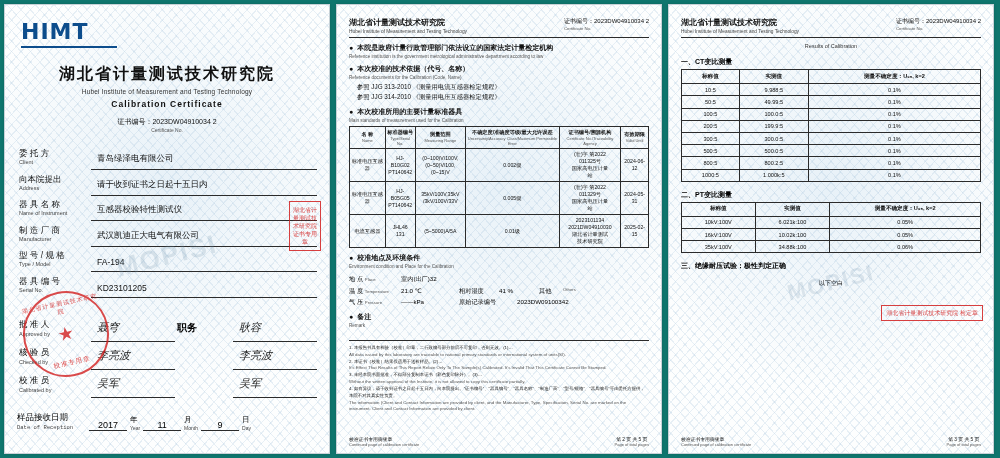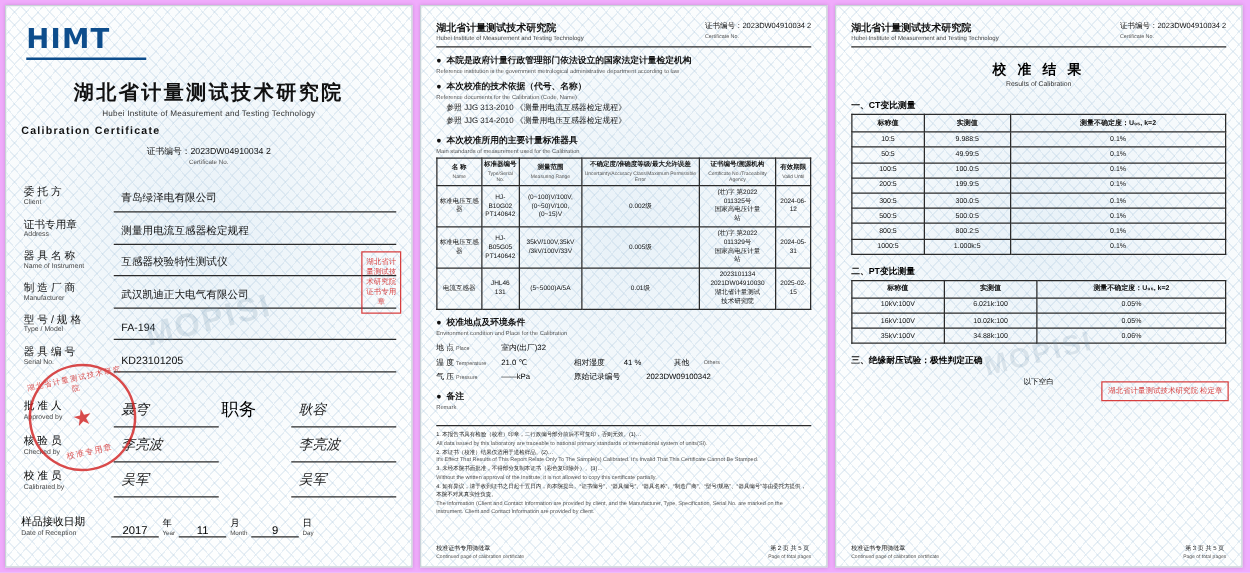--- a/index.html
+++ b/index.html
@@ -5,21 +5,21 @@
   html,body{margin:0;padding:0;}
   body{
     width:1000px;height:458px;
     background:#e9eef2;
     font-family:"Liberation Sans","DejaVu Sans",sans-serif;
     overflow:hidden;
   }
   .sheet-wrap{
     position:absolute;top:0;left:0;width:1000px;height:458px;
     display:flex;gap:6px;padding:4px 4px;box-sizing:border-box;
-    background:#f0abfc;
+    background:#0f766e;
   }
   .page{
     position:relative;
     background:#fdfefe;
     border:1px solid #c8d2d8;
     box-shadow:0 0 3px rgba(0,0,0,.15);
     overflow:hidden;
     box-sizing:border-box;
   }
   .p1{width:326px;}
@@ -48,21 +48,21 @@
     letter-spacing:2px;margin-top:6px;
   }
   .org-en{
     text-align:center;font-size:6.5px;color:#333;margin-top:3px;letter-spacing:.2px;
   }
   .title-cn{
     text-align:center;font-size:19px;font-weight:bold;letter-spacing:10px;
     margin-top:14px;color:#000;
   }
   .title-en{
-    text-align:left;font-size:8.5px;font-weight:bold;letter-spacing:1px;margin-top:4px;color:#111;
+    text-align:center;font-size:8.5px;font-weight:bold;letter-spacing:1px;margin-top:4px;color:#111;
   }
   .certno{
     text-align:center;font-size:7px;margin-top:8px;color:#111;line-height:1.45;
   }
   .info-table{
     width:100%;border-collapse:collapse;margin-top:10px;font-size:8px;
   }
   .info-table td{
     padding:4px 2px;vertical-align:bottom;
   }
@@ -78,26 +78,26 @@
   .sign-table{
     width:100%;border-collapse:collapse;margin-top:16px;font-size:8px;
   }
   .sign-table td{padding:5px 2px;}
   .sign-table td.k{width:70px;font-size:8.5px;}
   .sign-table td.k .en{font-size:5.5px;color:#444;display:block;}
   .sign-table td.v{
     border-bottom:1px solid #2b2b2b;padding-left:6px;
     font-family:"Liberation Serif",serif;font-size:11px;color:#1c1c1c;
   }
-  .sign-table td.mid{width:54px;font-size:14px;}
+  .sign-table td.mid{width:54px;font-size:10px;font-weight:bold;}
   .hand{font-family:"Liberation Serif",serif;font-style:italic;font-size:12px;color:#222;}
   .date-row{
     display:flex;align-items:flex-end;font-size:8px;margin-top:6px;
   }
-  .date-row .k{width:72px;font-size:8.5px;}
+  .date-row .k{width:72px;font-size:8.5px;font-family:Liberation Mono, monospace;}
   .date-row .k .en{font-size:5.5px;color:#444;display:block;}
   .date-cell{
     border-bottom:1px solid #2b2b2b;min-width:30px;text-align:center;font-size:9px;padding:0 4px;
   }
   .date-unit{font-size:7.5px;padding:0 3px;}
   .date-unit .en{font-size:5px;display:block;color:#444;text-align:center;}
   
   .seal{
     position:absolute;left:18px;top:286px;width:86px;height:86px;border-radius:50%;
     border:2.2px solid #d21f1f;opacity:.8;
@@ -202,24 +202,24 @@
         <tbody>
             <tr>
           <td class="k">
             <span>委 托 方</span>
             <span class="en">Client</span>
           </td>
           <td class="v">青岛绿泽电有限公司</td>
         </tr>
         <tr>
           <td class="k">
-            <span>证书专用章</span>
+            <span>向本院提出</span>
             <span class="en">Address</span>
           </td>
-          <td class="v">测量用电流互感器检定规程</td>
+          <td class="v">请于收到证书之日起十五日内</td>
         </tr>
         <tr>
           <td class="k">
             <span>器 具 名 称</span>
             <span class="en">Name of Instrument</span>
           </td>
           <td class="v">互感器校验特性测试仪</td>
         </tr>
         <tr>
           <td class="k">
@@ -481,21 +481,20 @@
           <div class="cn">湖北省计量测试技术研究院</div>
           <div class="en">Hubei Institute of Measurement and Testing Technology</div>
         </div>
         <div class="hdr-right">
           <div><span>证书编号：</span><span>2023DW04910034 2</span></div>
           <div style="font-size:4.3px;color:#555">Certificate No.</div>
         </div>
       </div>
       <div class="hdr-rule"></div>
 
-      <div class="res-title">校 准 结 果</div>
       <div class="res-title-en">Results of Calibration</div>
 
       <div class="grp">一、CT变比测量</div>
       <table class="res">
         <thead>
           <tr>
             <th>标称值</th>
             <th>实测值</th>
             <th>测量不确定度：U₉₅, k=2</th>
           </tr>

